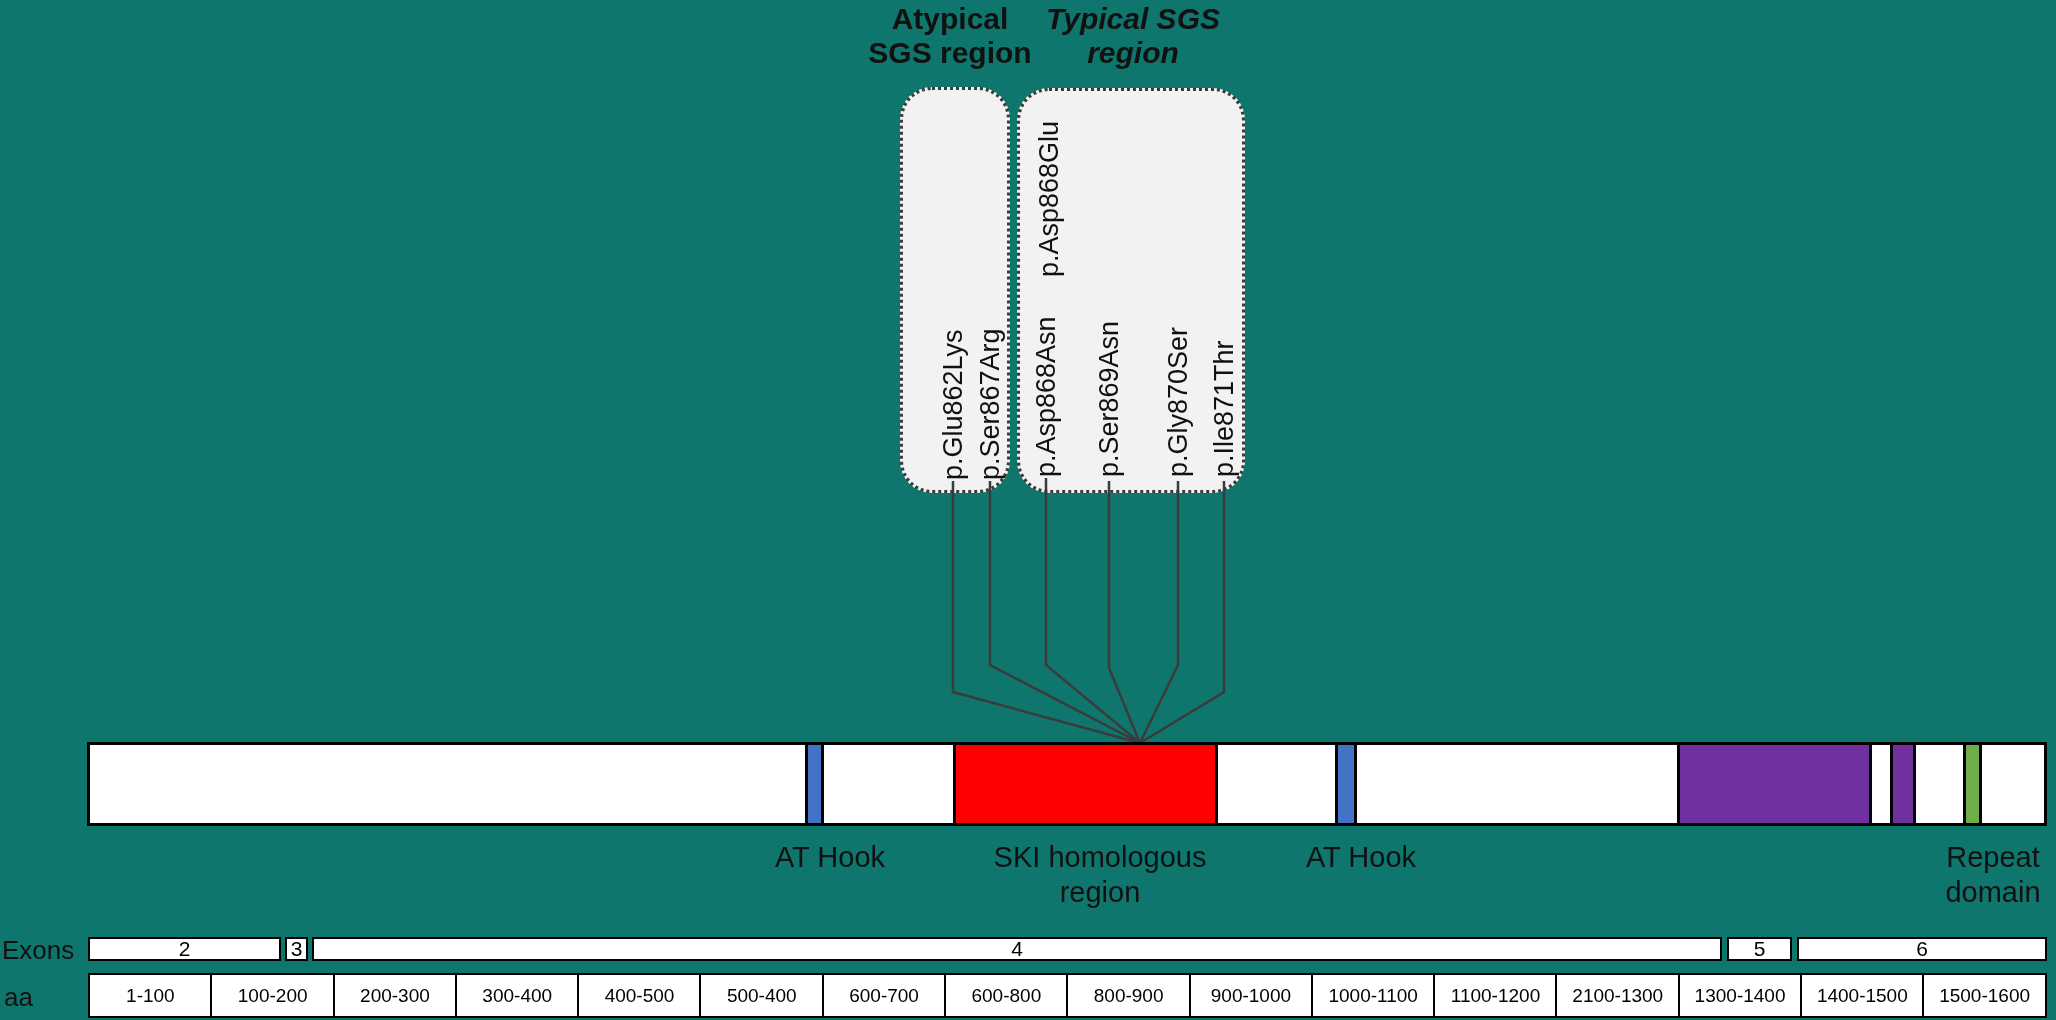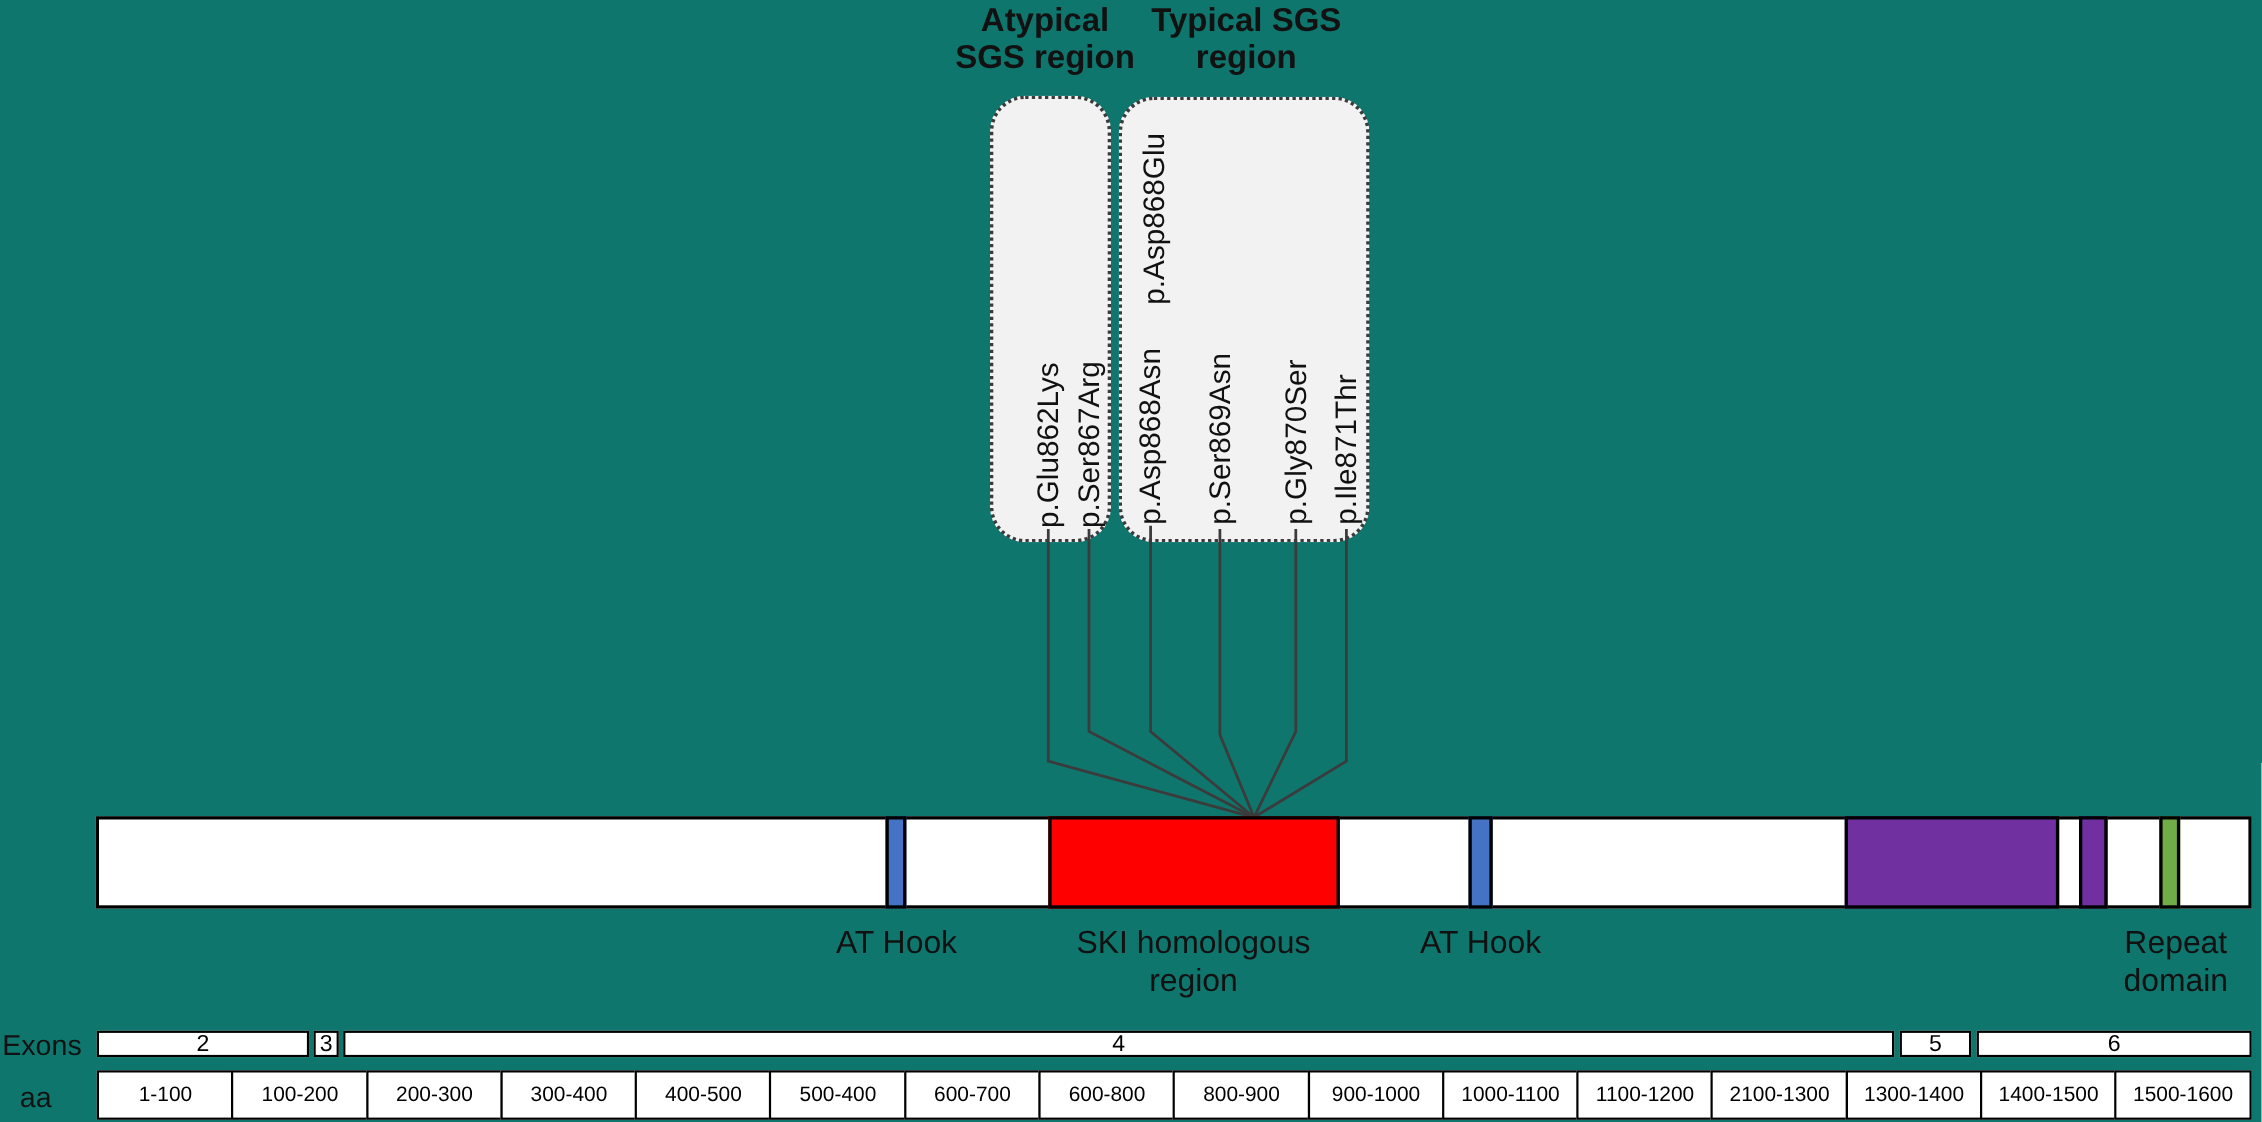--- a/index.html
+++ b/index.html
@@ -30,21 +30,21 @@
   .domain{
     position:absolute;top:-3px;height:84px;border:3px solid #000;box-sizing:border-box;
   }
   .domain.blue{background:#4472C4;}
   .domain.red{background:#FF0000;}
   .domain.purple{background:#7030A0;}
   .domain.green{background:#70AD47;}
   
   .bar-label{
     position:absolute;text-align:center;font-size:29px;line-height:35px;
-    transform:translateX(-50%);white-space:pre-line;color:#111;
+    transform:translateX(-50%);white-space:pre-line;color:#111;margin-left:15px;
   }
   
   .exon-cell{
     position:absolute;top:937px;height:24px;border:2.5px solid #000;box-sizing:border-box;
     background:#fff;display:flex;align-items:center;justify-content:center;
     font-size:21px;
   }
   .track-label{position:absolute;font-size:26px;color:#111;white-space:nowrap;}
   
   .aa-row{
@@ -59,21 +59,21 @@
   svg.lines{position:absolute;left:0;top:0;pointer-events:none;}
 </style>
 </head>
 <body>
 
 <div id="canvas">
 
   <div class="region-title" style="left:950px;top:2px;"><span>Atypical</span><br>
     <span>SGS region</span>
   </div>
-  <div class="region-title" style="left:1133px;top:2px;"><span>Typical SGS</span><br>
+  <div class="region-title" style="left:1133px;top:2px;font-style:italic;"><span>Typical SGS</span><br>
     <span>region</span>
   </div>
 
   <div class="sgs-box" style="left:900px;top:87px;width:110px;height:406px;"></div>
   <div class="sgs-box" style="left:1017px;top:88px;width:228px;height:405px;"></div>
 
   <div class="mut-label" style="left:938px;top:480px;">p.Glu862Lys</div>
   <div class="mut-label" style="left:975px;top:480px;">p.Ser867Arg</div>
   <div class="mut-label" style="left:1031px;top:477px;">p.Asp868Asn</div>
   <div class="mut-label" style="left:1034px;top:277px;">p.Asp868Glu</div>
@@ -106,21 +106,21 @@
   <div class="bar-label" style="left:1978px;top:840px;">Repeat
 domain</div>
 
   <div class="track-label" style="left:2px;top:935px;">Exons</div>
   <div class="exon-cell" style="left:88px;width:193px;">2</div>
   <div class="exon-cell" style="left:285px;width:23px;">3</div>
   <div class="exon-cell" style="left:312px;width:1410px;">4</div>
   <div class="exon-cell" style="left:1727px;width:65px;">5</div>
   <div class="exon-cell" style="left:1797px;width:250px;">6</div>
 
-  <div class="track-label" style="left:18px;top:982px;text-align:right;">aa</div>
+  <div class="track-label" style="left:4px;top:982px;text-align:right;">aa</div>
   <div class="aa-row">
     <div class="aa-cell">1-100</div>
     <div class="aa-cell">100-200</div>
     <div class="aa-cell">200-300</div>
     <div class="aa-cell">300-400</div>
     <div class="aa-cell">400-500</div>
     <div class="aa-cell">500-400</div>
     <div class="aa-cell">600-700</div>
     <div class="aa-cell">600-800</div>
     <div class="aa-cell">800-900</div>

